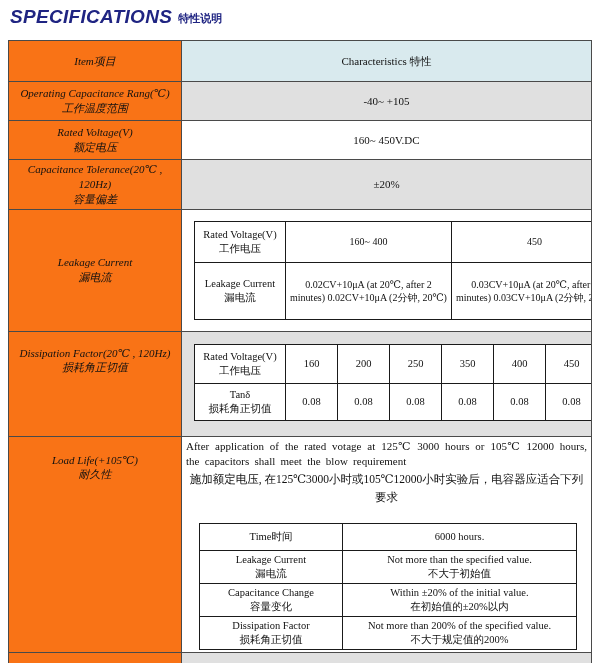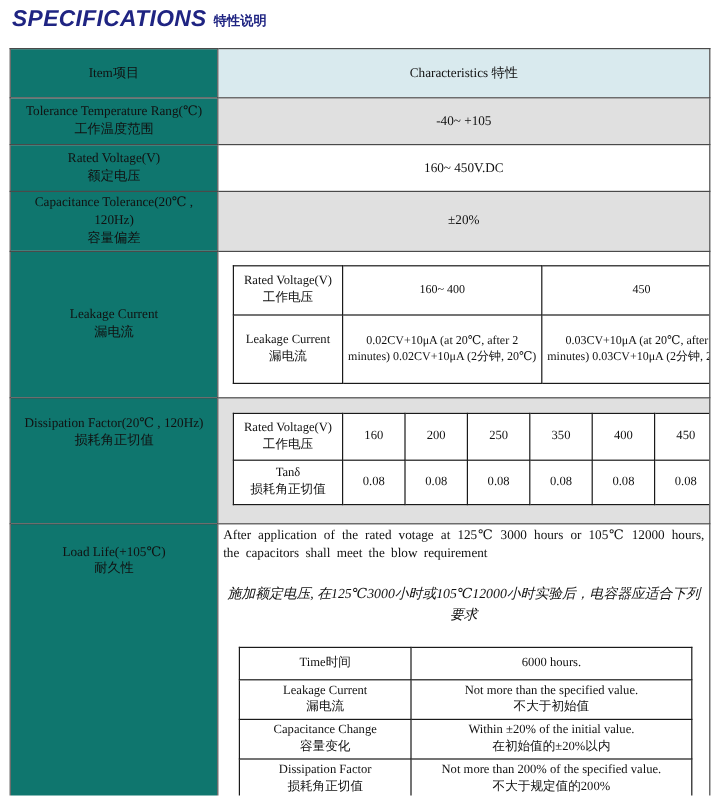--- a/index.html
+++ b/index.html
@@ -23,21 +23,21 @@
 
   
   table.spec{
     position:absolute;left:8px;top:40px;width:584px;
     border-collapse:collapse;table-layout:fixed;
   }
   table.spec > tbody > tr > td{
     border:1px solid #4a4a4a;text-align:center;vertical-align:middle;
     font-size:11px;line-height:1.35;padding:2px 4px;overflow:hidden;
   }
-  td.lbl{width:164px;background:#0f766e;}
+  td.lbl{width:164px;background:#f97316;font-style:italic;}
   .bg-blue{background:#d9eaee;}
   .bg-grey{background:#e0e0e0;}
   .bg-white{background:#ffffff;}
   .h36{height:36px;} .h34{height:34px;} .h94{height:94px;}
   .h88{height:88px;} .h192{height:192px;} .h103{height:103px;}
   .two-line span{display:block;}
   .hdr-cell{font-size:11.5px;}
 
   
   table.inner{border-collapse:collapse;background:#fff;table-layout:fixed;}
@@ -53,21 +53,21 @@
 
   table.df{margin:10px 0 10px 8px;width:354px;}
   table.df td.c0{width:84px;}
   table.df td.cn{width:45px;}
   table.df tr.r0 td{height:34px;}
   table.df tr.r1 td{height:32px;}
 
   
   td.ll-cell{vertical-align:top;text-align:left;padding:9px 12px 6px 13px;}
   .desc-en{font-size:11px;line-height:1.45;word-spacing:2.5px;text-align:justify;color:#111;}
-  .desc-zh{font-size:11.5px;line-height:1.5;margin-top:17px;color:#111;font-style:italic;}
+  .desc-zh{font-size:11.5px;line-height:1.5;margin-top:1px;color:#111;}
   table.llt{margin:17px 0 0 13px;width:378px;}
   table.llt td.c0{width:136px;}
   table.llt tr td{height:28px;}
   table.llt tr.r0 td{height:22px;}
   table.llt .sub{display:block;}
 
   
   td.sl-cell{vertical-align:top;text-align:left;padding:9px 13px 6px 13px;}
 </style>
 </head>
@@ -86,21 +86,21 @@
         <td class="lbl h36 hdr-cell">
           <span>Item项目</span>
         </td>
         <td class="bg-blue h36 hdr-cell">
           <span>Characteristics  特性</span>
         </td>
       </tr>
 
       <tr>
         <td class="lbl h34 two-line">
-          <span>Tolerance  Temperature  Rang(℃)</span>
+          <span>Operating  Capacitance  Rang(℃)</span>
           <span>工作温度范围</span>
         </td>
         <td class="bg-grey h34">
           <span>-40~ +105</span>
         </td>
       </tr>
 
       <tr>
         <td class="lbl h34 two-line">
           <span>Rated  Voltage(V)</span>

